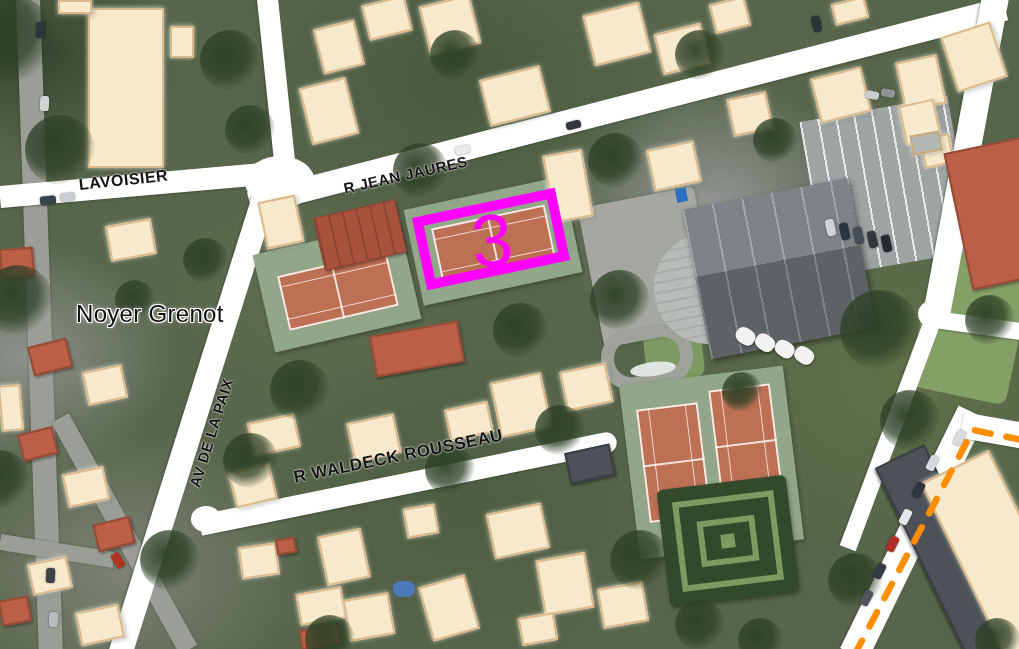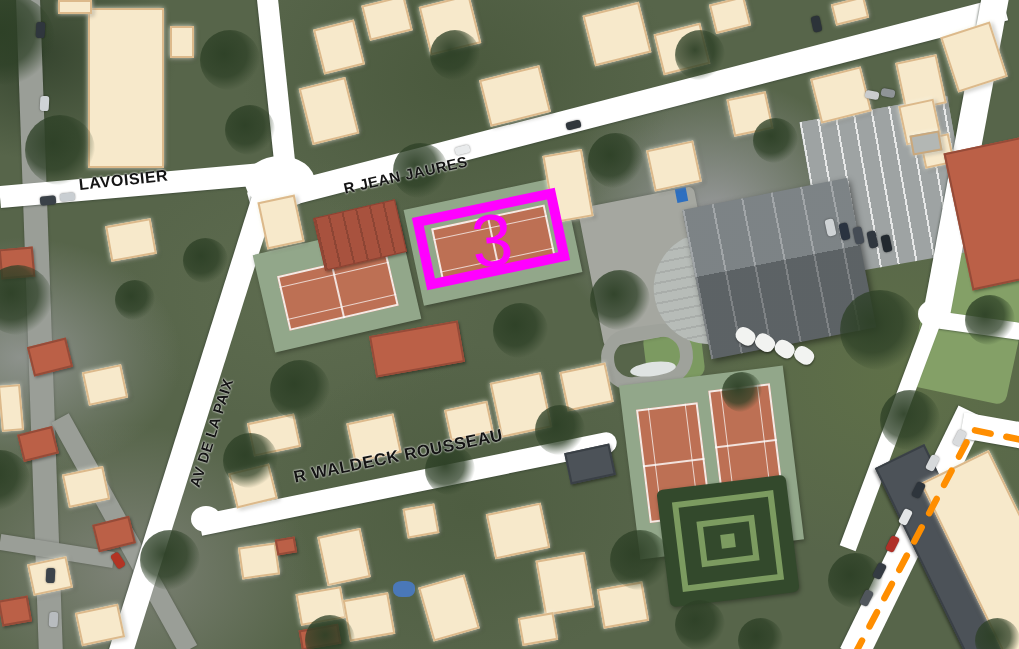--- a/index.html
+++ b/index.html
@@ -278,13 +278,14 @@
     <polyline fill="none" style="stroke:var(--route-dash,#ff8e00)" stroke-width="6.5" stroke-dasharray="16 16" stroke-linecap="round" points="1022,440 973,430 856,652"></polyline>
   </svg>
 
   <div class="abs" id="highlight-rect"></div>
   <div class="abs" id="lbl-three">3</div>
 
   <div class="abs street-label" id="lbl-lavoisier">LAVOISIER</div>
   <div class="abs street-label" id="lbl-jean-jaures">R JEAN JAURES</div>
   <div class="abs street-label" id="lbl-paix">AV DE LA PAIX</div>
   <div class="abs street-label" id="lbl-waldeck">R WALDECK ROUSSEAU</div>
+  <div class="abs" id="lbl-place">Noyer Grenot</div>
 </div>
 
 </body></html>

